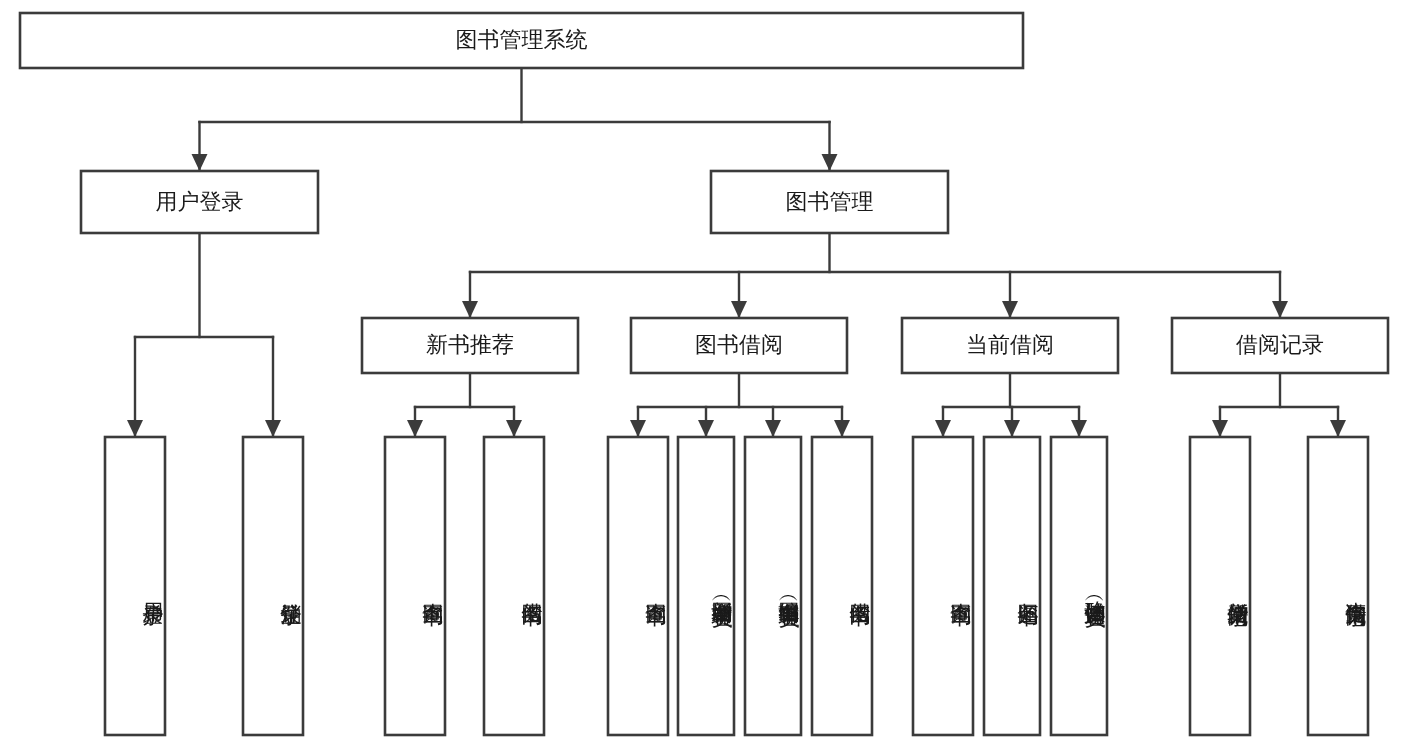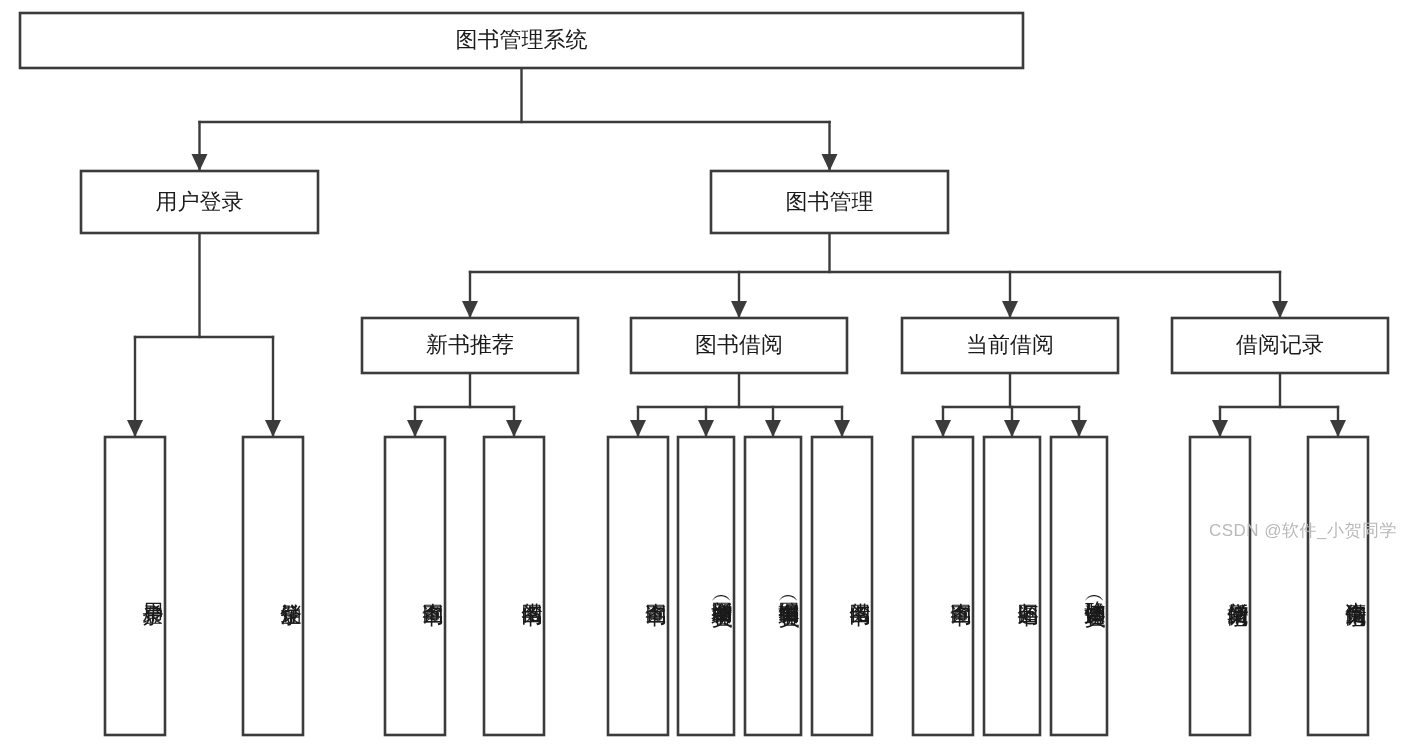--- a/index.html
+++ b/index.html
@@ -177,15 +177,14 @@
       <div class="leaf-label" style="left: 678px; top: 449px; width: 56px; height: 278px;">新增图书（管理员）</div>
       <div class="leaf-label" style="left: 745px; top: 449px; width: 56px; height: 278px;">编辑图书（管理员）</div>
       <div class="leaf-label" style="left: 812px; top: 449px; width: 60px; height: 278px;">借阅图书</div>
       <div class="leaf-label" style="left: 913px; top: 449px; width: 60px; height: 278px;">查询图书</div>
       <div class="leaf-label" style="left: 984px; top: 449px; width: 56px; height: 278px;">归还图书</div>
       <div class="leaf-label" style="left: 1051px; top: 449px; width: 56px; height: 278px;">确认归还（管理员）</div>
       <div class="leaf-label" style="left: 1190px; top: 449px; width: 60px; height: 278px;">新增借阅记录</div>
       <div class="leaf-label" style="left: 1308px; top: 449px; width: 60px; height: 278px;">查询借阅记录</div>
     </div>
 
-  <div class="watermark">CSDN @软件_小贺同学</div>
 
 </div>
 
 </body></html>

